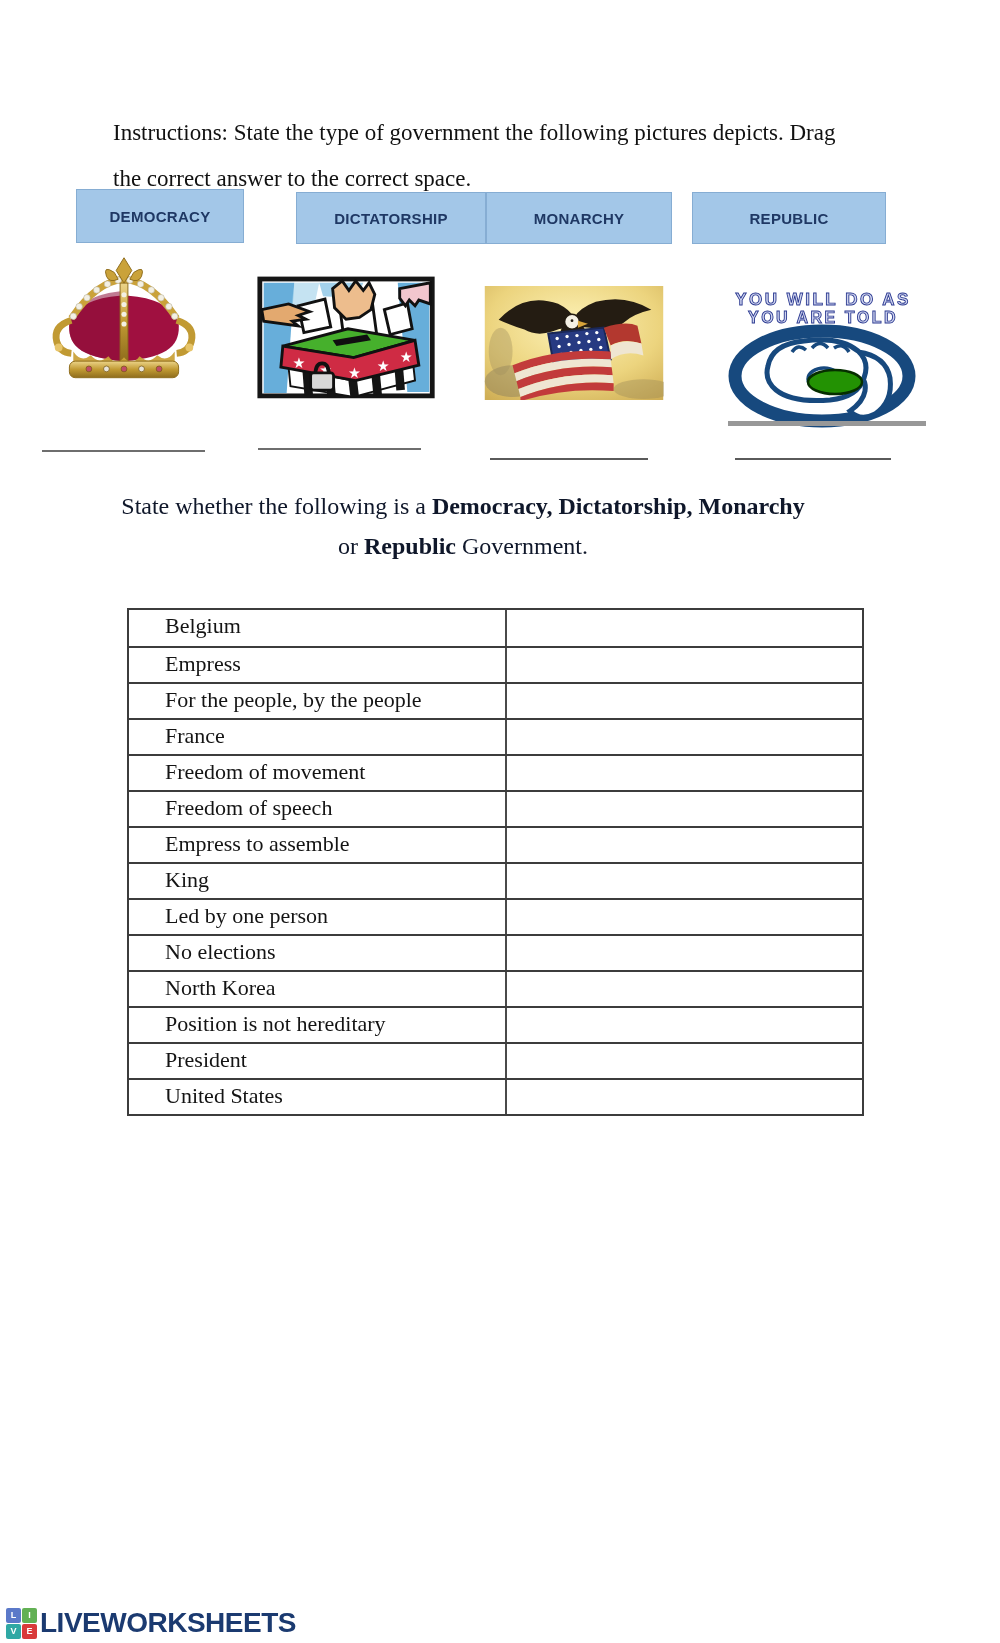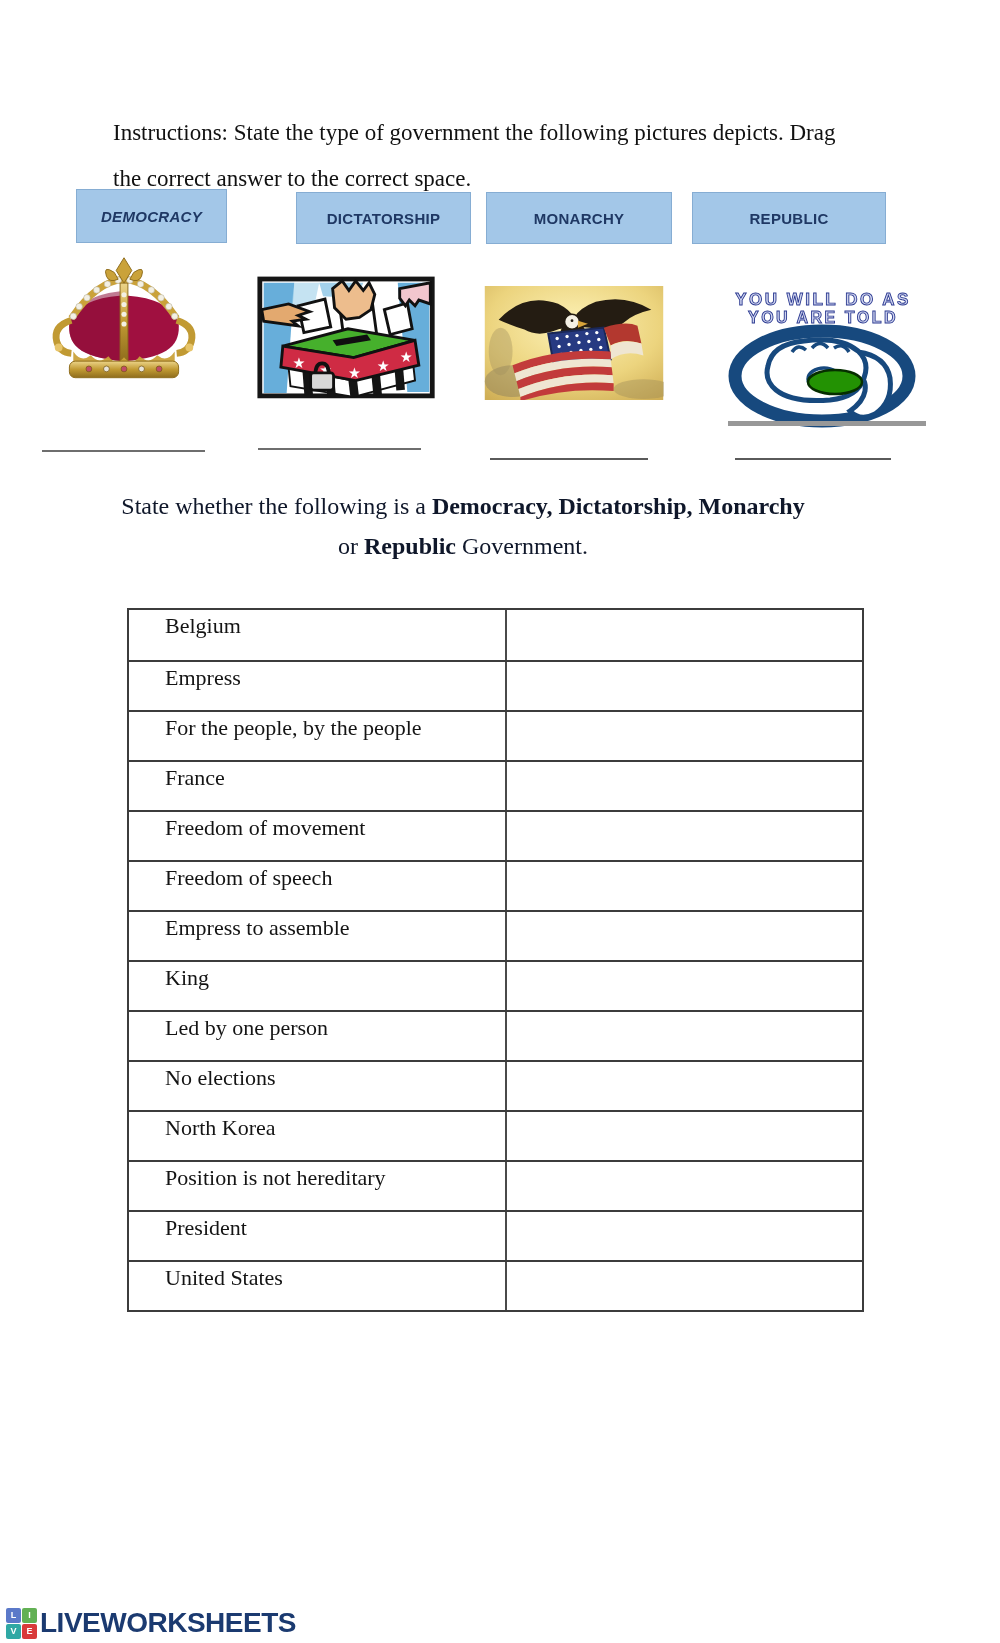--- a/index.html
+++ b/index.html
@@ -15,22 +15,22 @@
   }
   
   .drag-label{
     position:absolute;top:192px;height:52px;
     background:#a3c7e8;border:1px solid #86add3;
     display:flex;align-items:center;justify-content:center;
     font-family:"Liberation Sans", sans-serif;font-weight:bold;
     font-size:15px;color:#1f3864;letter-spacing:.3px;
     box-sizing:border-box;cursor:grab;
   }
-  .dl1{left:76px;width:151px;top:189px;height:54px;font-style:italic;}
-  .dl2{left:296px;width:175px;}
+  .dl1{left:76px;width:168px;top:189px;height:54px;}
+  .dl2{left:296px;width:190px;}
   .dl3{left:486px;width:186px;}
   .dl4{left:692px;width:194px;}
   
   .pic{position:absolute;}
   .pic svg{display:block;}
   
   .blank{
     position:absolute;height:0;border-top:2px solid #6e6e6e;
   }
   .bl1{left:42px;top:450px;width:163px;}
@@ -41,21 +41,21 @@
   .heading2{
     position:absolute;left:113px;top:486px;width:700px;
     font-size:24px;line-height:40px;color:#0f172a;text-align:center;
   }
   .bd{font-weight:bold;}
   
   .quiz-table{
     position:absolute;left:127px;top:608px;width:737px;
     border:2px solid #3c3c3c;box-sizing:border-box;background:#fff;
   }
-  .qrow{display:grid;grid-template-columns:378px 1fr;height:50px;box-sizing:border-box;}
+  .qrow{display:grid;grid-template-columns:378px 1fr;height:36px;box-sizing:border-box;}
   .qrow + .qrow{border-top:2px solid #3c3c3c;}
   .qcell{box-sizing:border-box;}
   .qlabel{
     border-right:2px solid #4a4a4a;
     padding:3px 8px 0 36px;font-size:22px;color:#141414;
   }
   .qanswer{background:#fff;}
   
   .footer{
     position:absolute;left:6px;top:1606px;height:34px;

